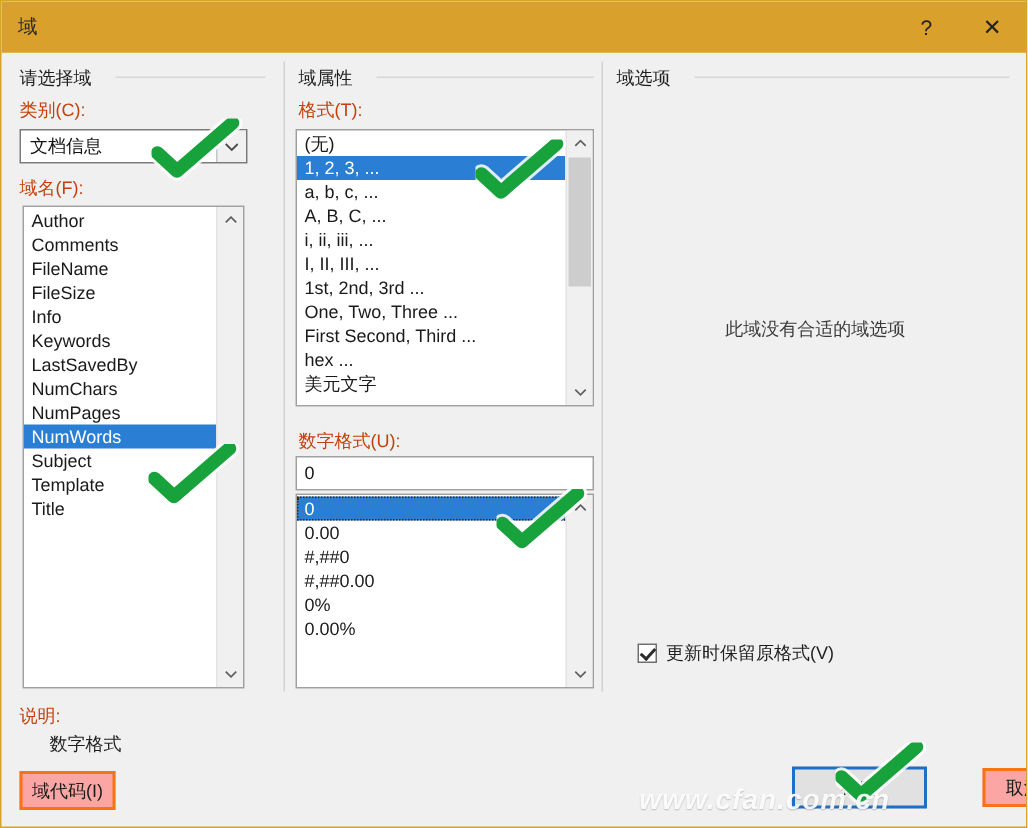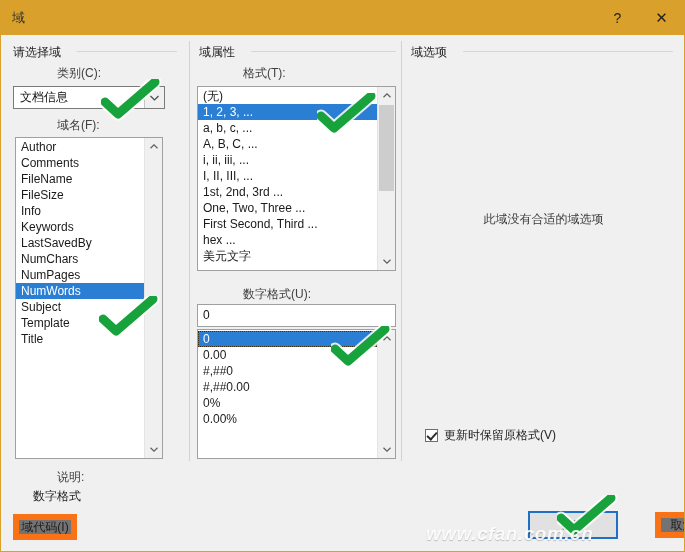--- a/index.html
+++ b/index.html
@@ -70,23 +70,22 @@
   .vsep {
     position: absolute;
     width: 1px;
     background: #d2d2d2;
   }
 
   
   .field-label {
     position: absolute;
     font-size: 12px;
-    color: #404040;
-    white-space: nowrap;
-    margin-left: 44px;
+    color: #c2410c;
+    white-space: nowrap;
   }
 
   
   .combo {
     position: absolute;
     box-sizing: border-box;
     background: #ffffff;
     border: 1px solid #7a7a7a;
     display: flex;
     align-items: center;
@@ -217,22 +216,22 @@
     border: solid #2c2c2c;
     border-width: 0 2px 2px 0;
     transform: rotate(42deg);
   }
   .cb-label { font-size: 12px; color: #1f1f1f; white-space: nowrap; }
 
   
   .btn {
     position: absolute;
     box-sizing: border-box;
-    background: #737373;
-    border: 6px solid #f97316;
+    background: #fca5a5;
+    border: 2px solid #f97316;
     font-size: 12px;
     color: #1b1b1b;
     display: flex;
     align-items: center;
     justify-content: center;
     cursor: default;
     white-space: nowrap;
   }
   .btn.default {
     border: 2px solid #1f6fc4;

